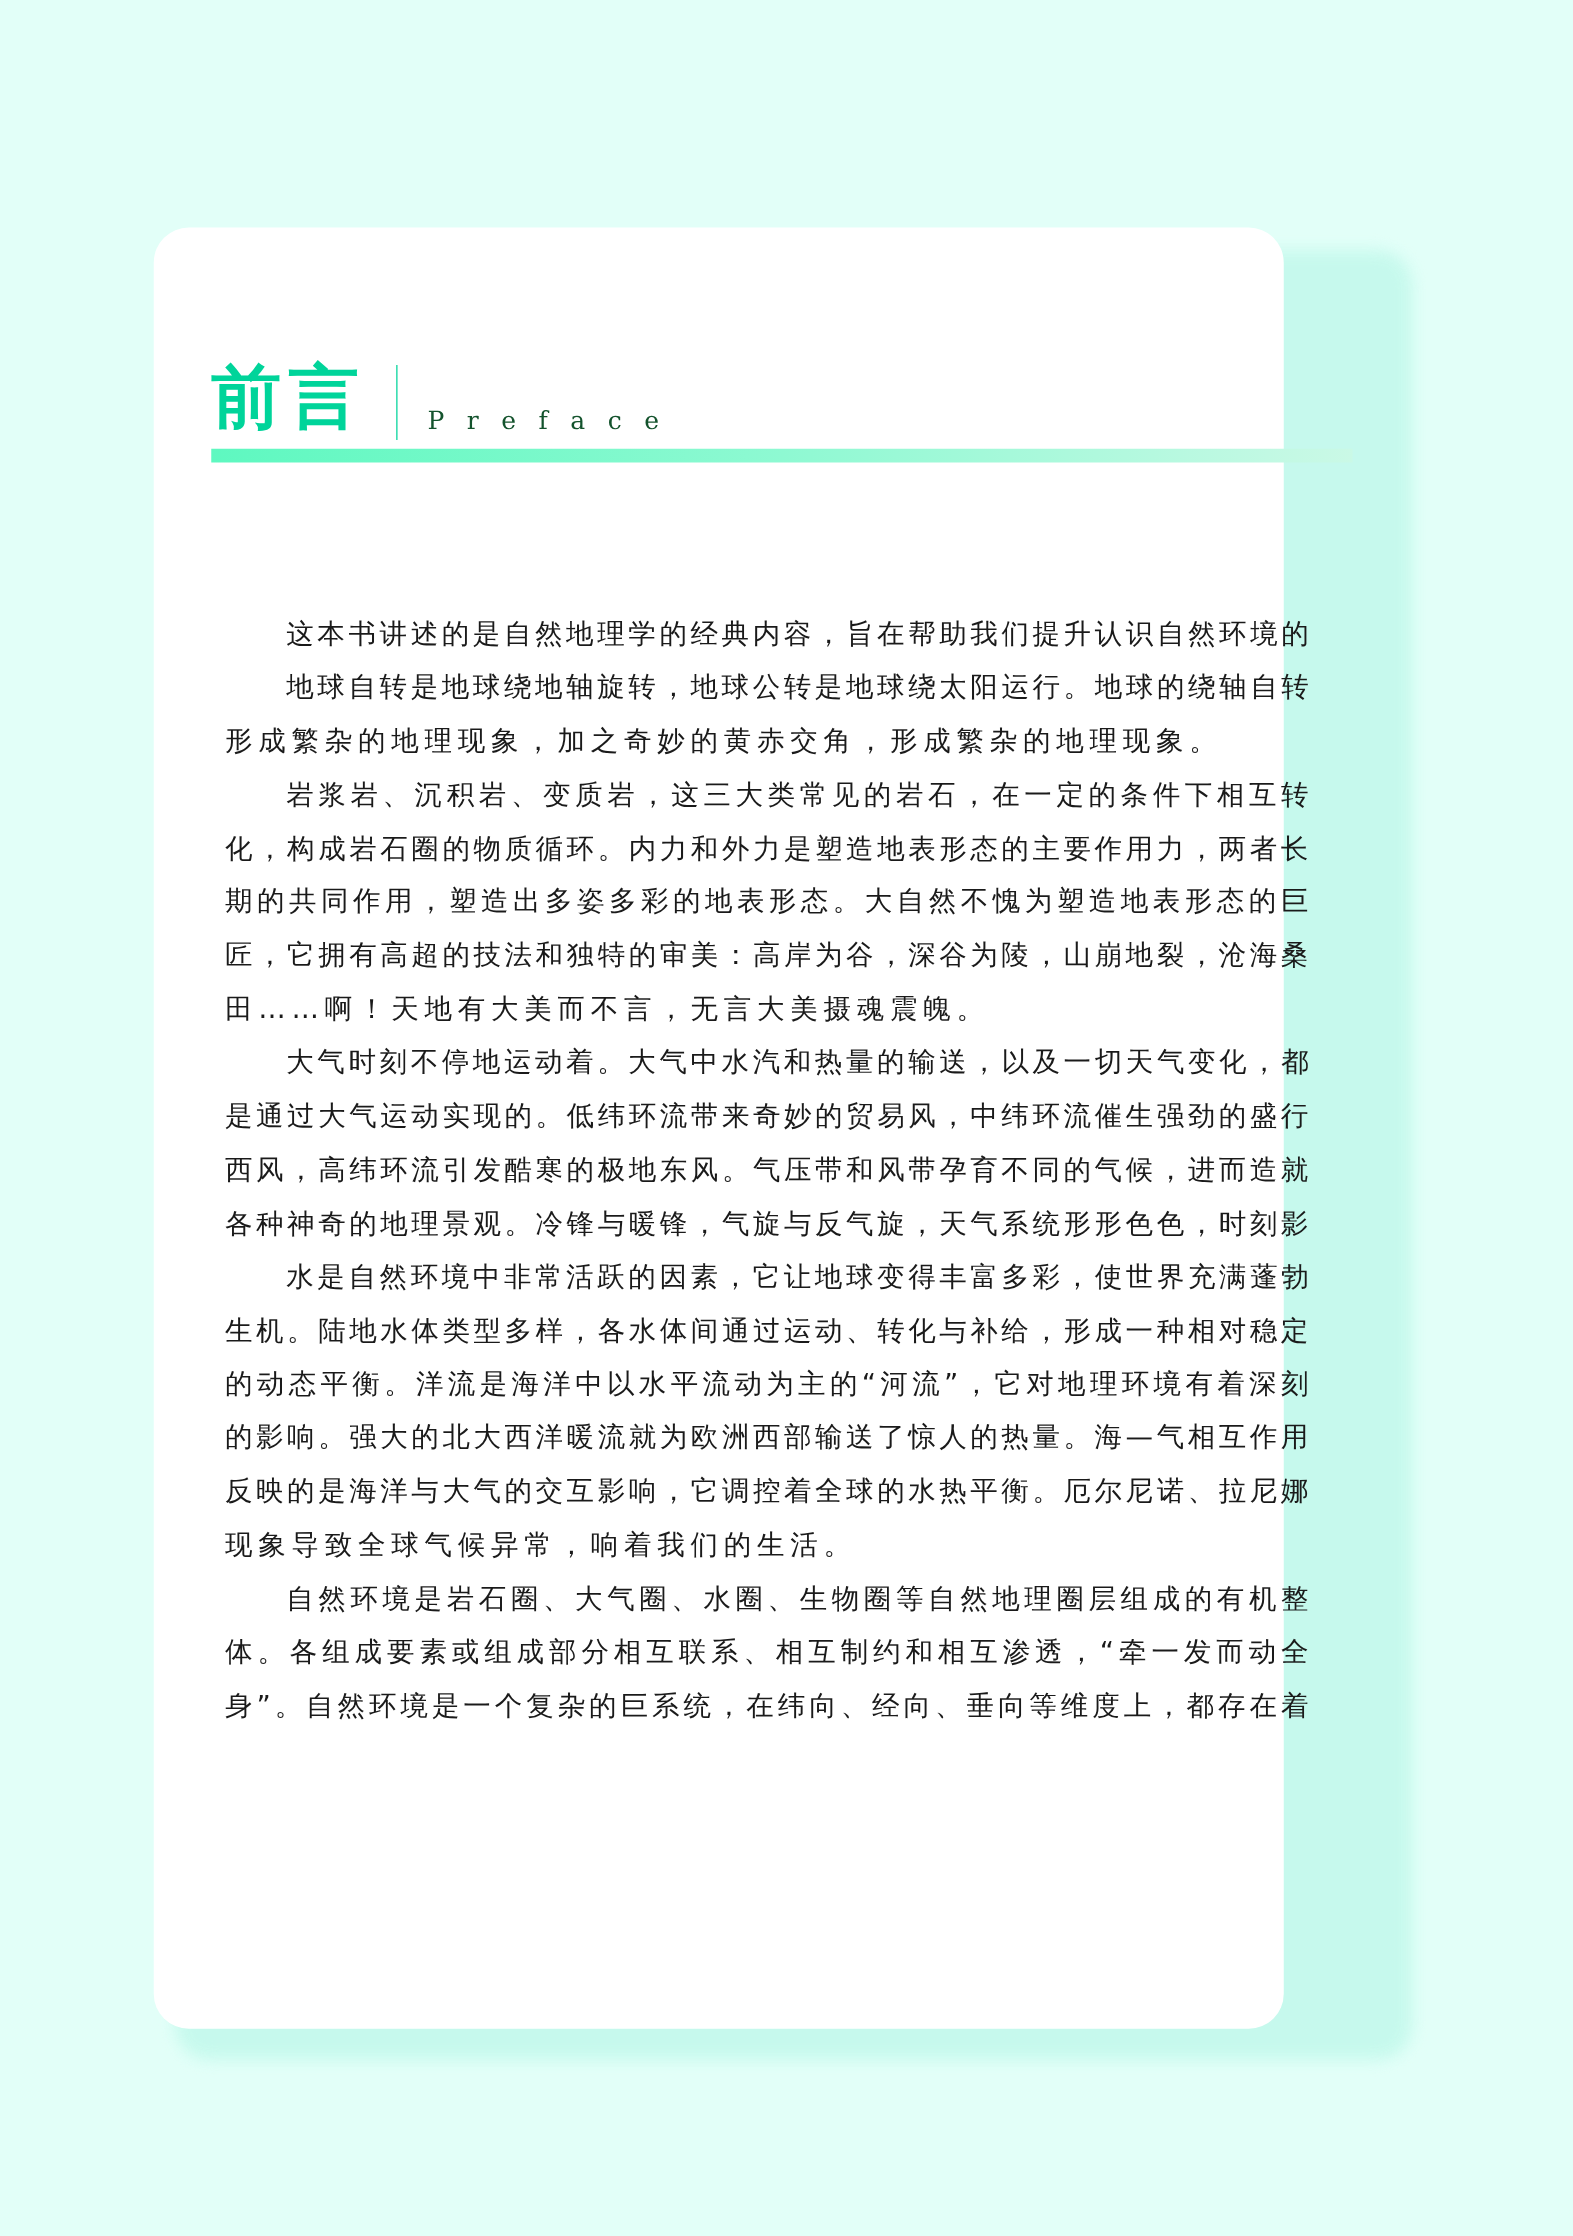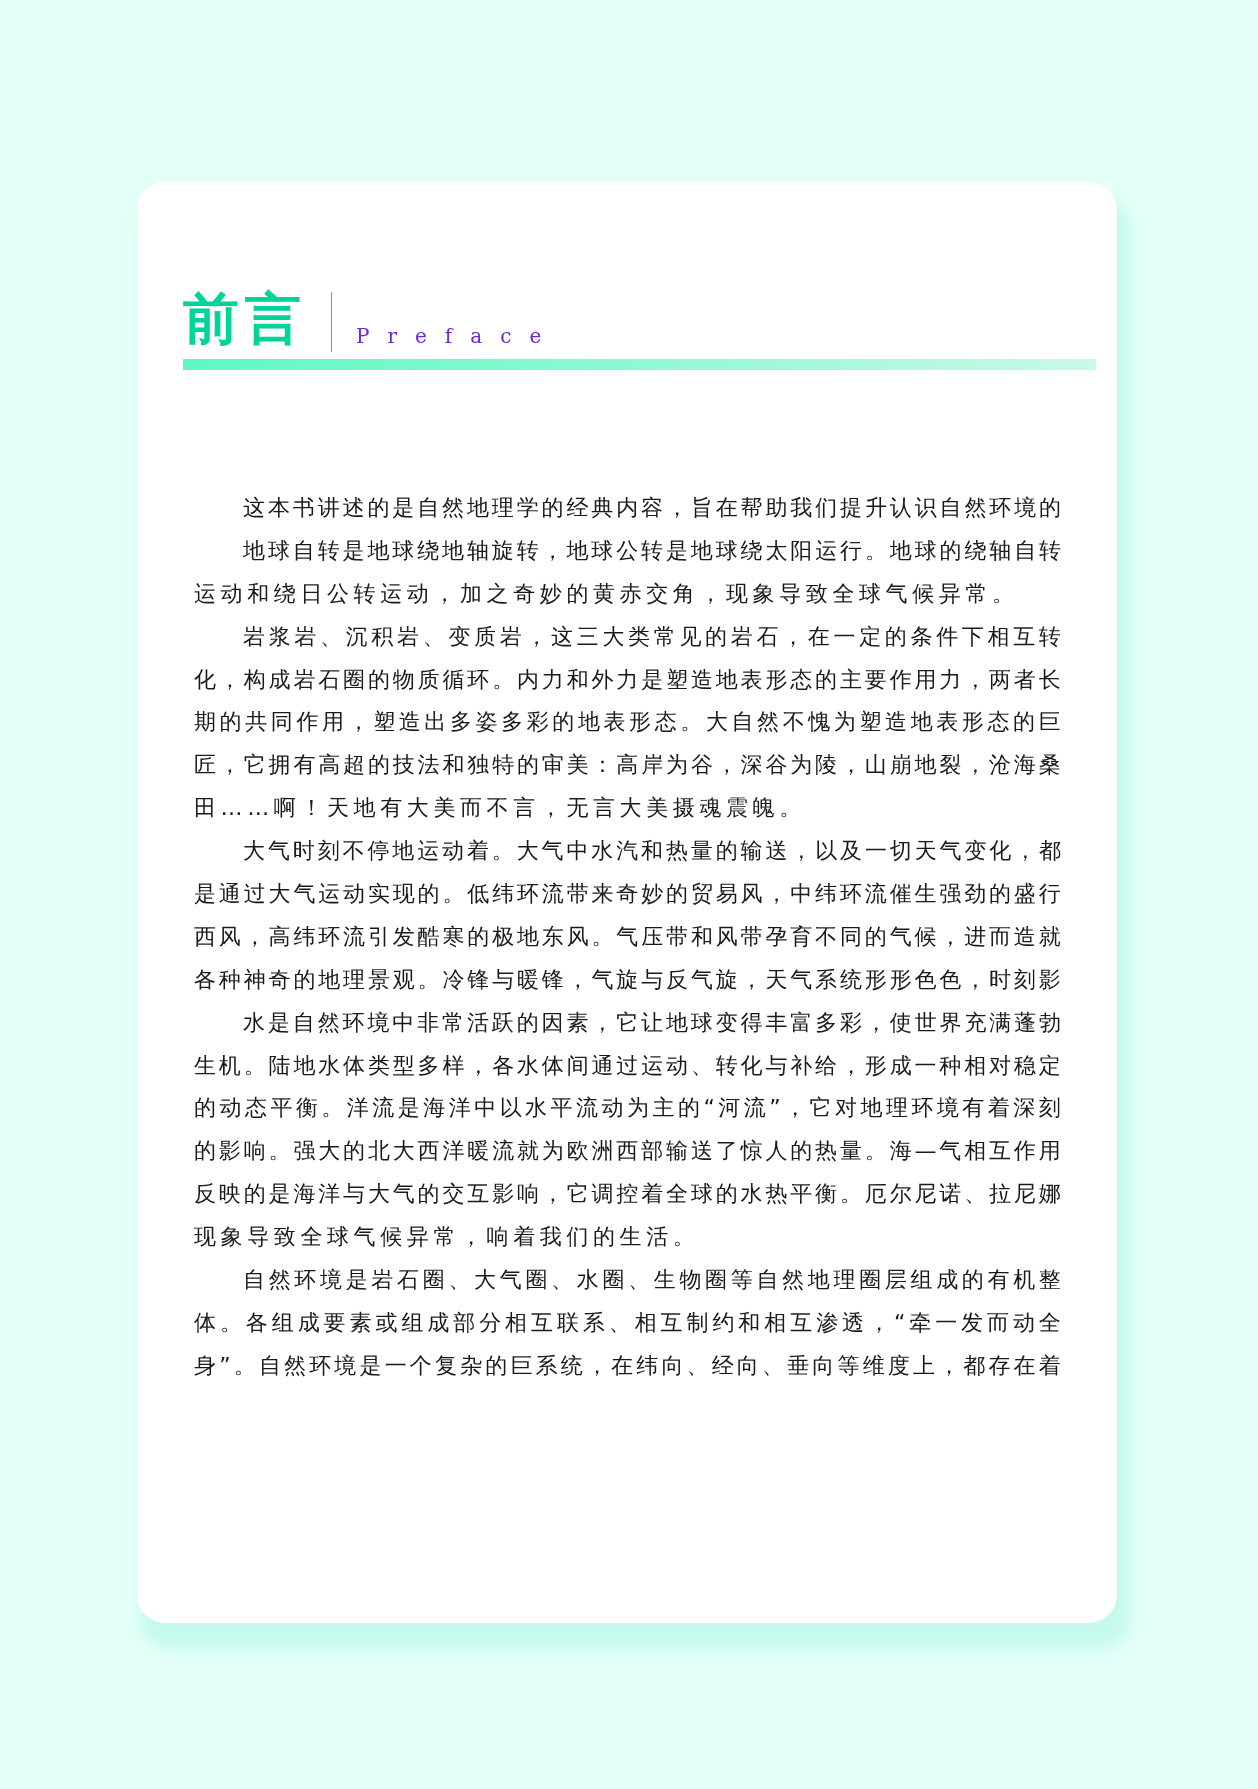--- a/index.html
+++ b/index.html
@@ -20,23 +20,23 @@
       top: 200px;
       width: 990px;
       height: 1448px;
       border-radius: 28px;
       background: #c4f9ec;
       filter: blur(6px);
       opacity: 0.9;
     }
     .card {
       position: absolute;
-      left: 137px;
+      left: 123px;
       top: 182px;
-      width: 980px;
+      width: 904px;
       height: 1441px;
       background: #ffffff;
       border-radius: 28px;
     }
     .title-zh {
       position: absolute;
       left: 46px;
       top: 103px;
       font-size: 56px;
       line-height: 66px;
@@ -52,21 +52,21 @@
       width: 1px;
       height: 60px;
       background: #00d49a;
     }
     .title-en {
       position: absolute;
       left: 219px;
       top: 141px;
       font-size: 20px;
       line-height: 26px;
-      color: #6d28d9;
+      color: #14532d;
       letter-spacing: 18px;
       font-family: "DejaVu Serif", serif;
     }
     .title-bar {
       position: absolute;
       left: 46px;
       top: 177px;
       width: 913px;
       height: 11px;
       background: linear-gradient(to right, #5ef8c0 0%, #8ef9d2 50%, #caf9e6 100%);
@@ -174,21 +174,21 @@
         <span>行</span>
         <span>。</span>
         <span>地</span>
         <span>球</span>
         <span>的</span>
         <span>绕</span>
         <span>轴</span>
         <span>自</span>
         <span>转</span>
       </span>
-    <span class="line last">运动和绕日公转运动，加之奇妙的黄赤交角，现象导致全球气候异常。</span>
+    <span class="line last">形成繁杂的地理现象，加之奇妙的黄赤交角，形成繁杂的地理现象。</span>
 
     <span class="line indent" style="display: flex; justify-content: space-between;">
         <span>岩</span>
         <span>浆</span>
         <span>岩</span>
         <span>、</span>
         <span>沉</span>
         <span>积</span>
         <span>岩</span>
         <span>、</span>

